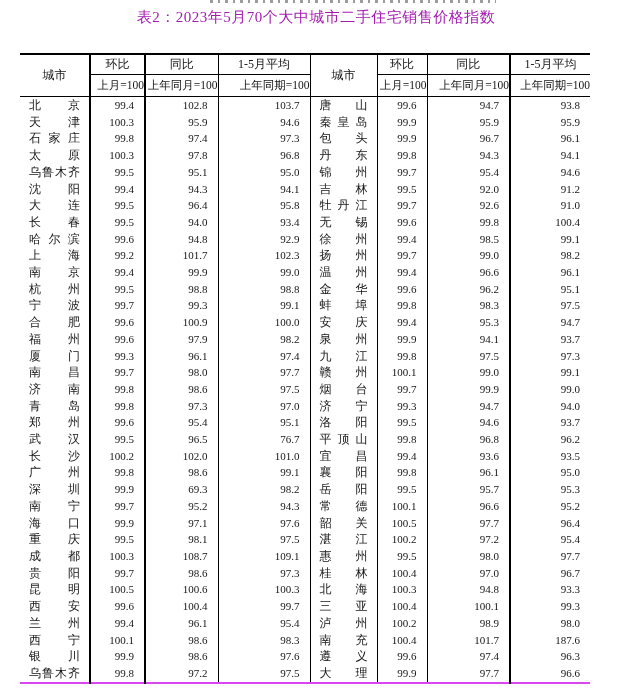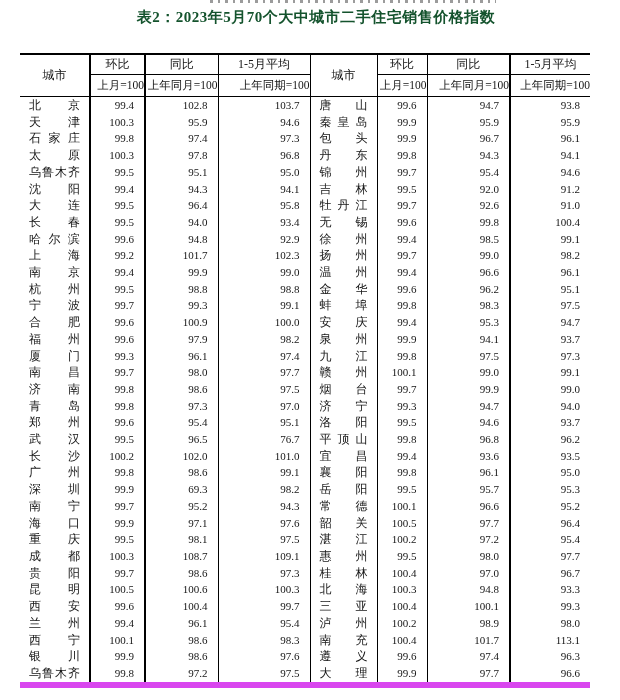--- a/index.html
+++ b/index.html
@@ -19,33 +19,33 @@
     background: repeating-linear-gradient(90deg,
       #4a4a4a 0 3px, transparent 3px 8px,
       #4a4a4a 8px 10px, transparent 10px 15px);
     opacity: 0.55;
   }
 
   .title {
     padding-top: 8px;
     text-align: center;
     font-size: 15px;
-    font-weight: bold;
+    font-weight: normal;
     letter-spacing: 0.5px;
-    color: #14532d;
+    color: #a21caf;
     padding-left: 12px;
   }
 
   table.price-table {
     border-collapse: collapse;
     table-layout: fixed;
     width: 570px;
     margin: 26px 0 12px 20px;
     border-top: 2px solid #000;
-    border-bottom: 6px solid #d946ef;
+    border-bottom: 2px solid #d946ef;
   }
 
   thead th {
     font-weight: normal;
     font-size: 12px;
     text-align: center;
     padding: 0;
     border-bottom: 1px solid #000;
     color: #151515;
   }
@@ -442,21 +442,21 @@
           <td class="num b0">98.0</td>
         </tr>
         <tr>
           <td class="city b2">西宁</td>
           <td class="num b2">100.1</td>
           <td class="num b1">98.6</td>
           <td class="num b1">98.3</td>
           <td class="city b1">南充</td>
           <td class="num b1">100.4</td>
           <td class="num b2">101.7</td>
-          <td class="num b0">113.1</td>
+          <td class="num b0">187.6</td>
         </tr>
         <tr>
           <td class="city b2">银川</td>
           <td class="num b2">99.9</td>
           <td class="num b1">98.6</td>
           <td class="num b1">97.6</td>
           <td class="city b1">遵义</td>
           <td class="num b1">99.6</td>
           <td class="num b2">97.4</td>
           <td class="num b0">96.3</td>

